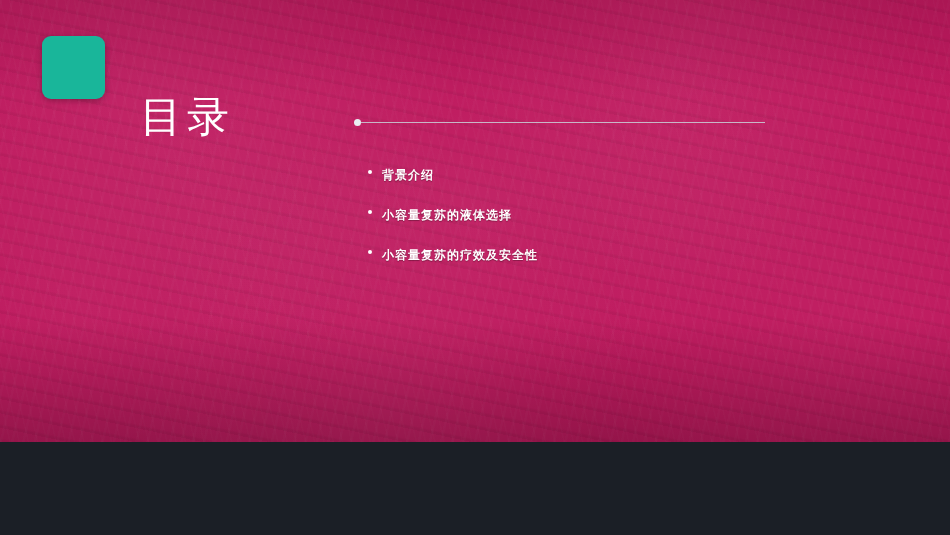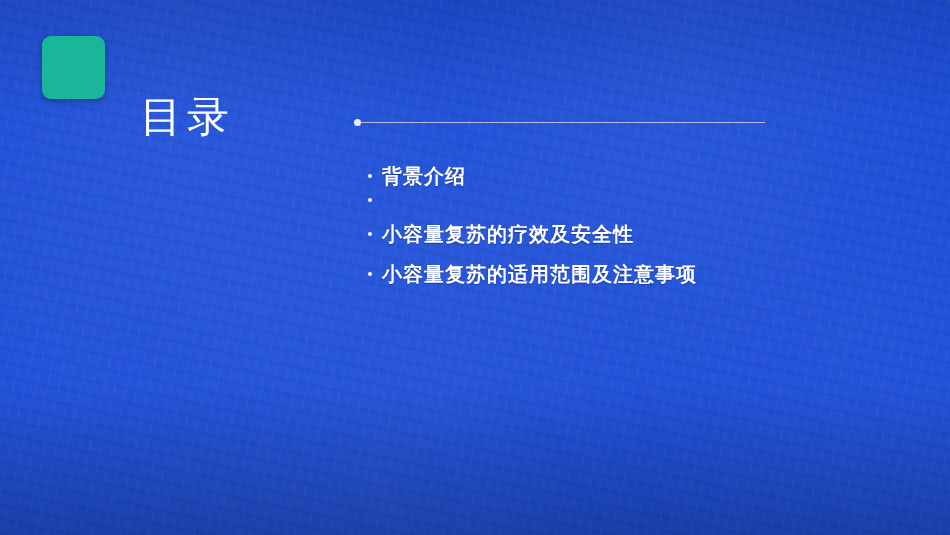--- a/index.html
+++ b/index.html
@@ -3,23 +3,23 @@
 <meta charset="utf-8">
 <style>
   html, body {
     margin: 0;
     padding: 0;
     background: #1b1f26;
   }
   .slide {
     position: relative;
     width: 950px;
-    height: 535px;
+    height: 442px;
     overflow: hidden;
-    background: #1d4ed8;
+    background: #be185d;
     font-family: "DejaVu Sans", "Liberation Sans", sans-serif;
   }
   
   .tex {
     position: absolute;
     inset: 0;
     pointer-events: none;
   }
   .tex-a {
     background:
@@ -107,26 +107,27 @@
     flex: 0 0 auto;
     width: 4px;
     height: 4px;
     border-radius: 50%;
     background: #ffffff;
     margin-right: 10px;
     position: relative;
     top: -5px;
   }
   .toc-text {
-    font-size: 20px;
+    font-size: 12px;
     line-height: 26px;
     font-weight: 700;
     letter-spacing: 1px;
     white-space: nowrap;
     text-shadow: 0 1px 1px rgba(0,0,0,0.3);
+    font-family: Liberation Mono, monospace;
   }
 </style>
 </head>
 <body>
 
 <div class="slide">
   <div class="tex tex-a"></div>
   <div class="tex tex-b"></div>
   <div class="tex tex-d"></div>
   <div class="tex tex-c"></div>
@@ -138,23 +139,20 @@
   <div class="rule-dot"></div>
   <div class="rule-line"></div>
 
   <div class="toc">
     <div class="toc-item">
       <span class="toc-dot"></span>
       <span class="toc-text">背景介绍</span>
     </div>
     <div class="toc-item">
       <span class="toc-dot"></span>
+      <span class="toc-text">小容量复苏的液体选择</span>
     </div>
     <div class="toc-item">
       <span class="toc-dot"></span>
       <span class="toc-text">小容量复苏的疗效及安全性</span>
     </div>
-    <div class="toc-item">
-      <span class="toc-dot"></span>
-      <span class="toc-text">小容量复苏的适用范围及注意事项</span>
-    </div>
   </div>
 </div>
 
 </body></html>

